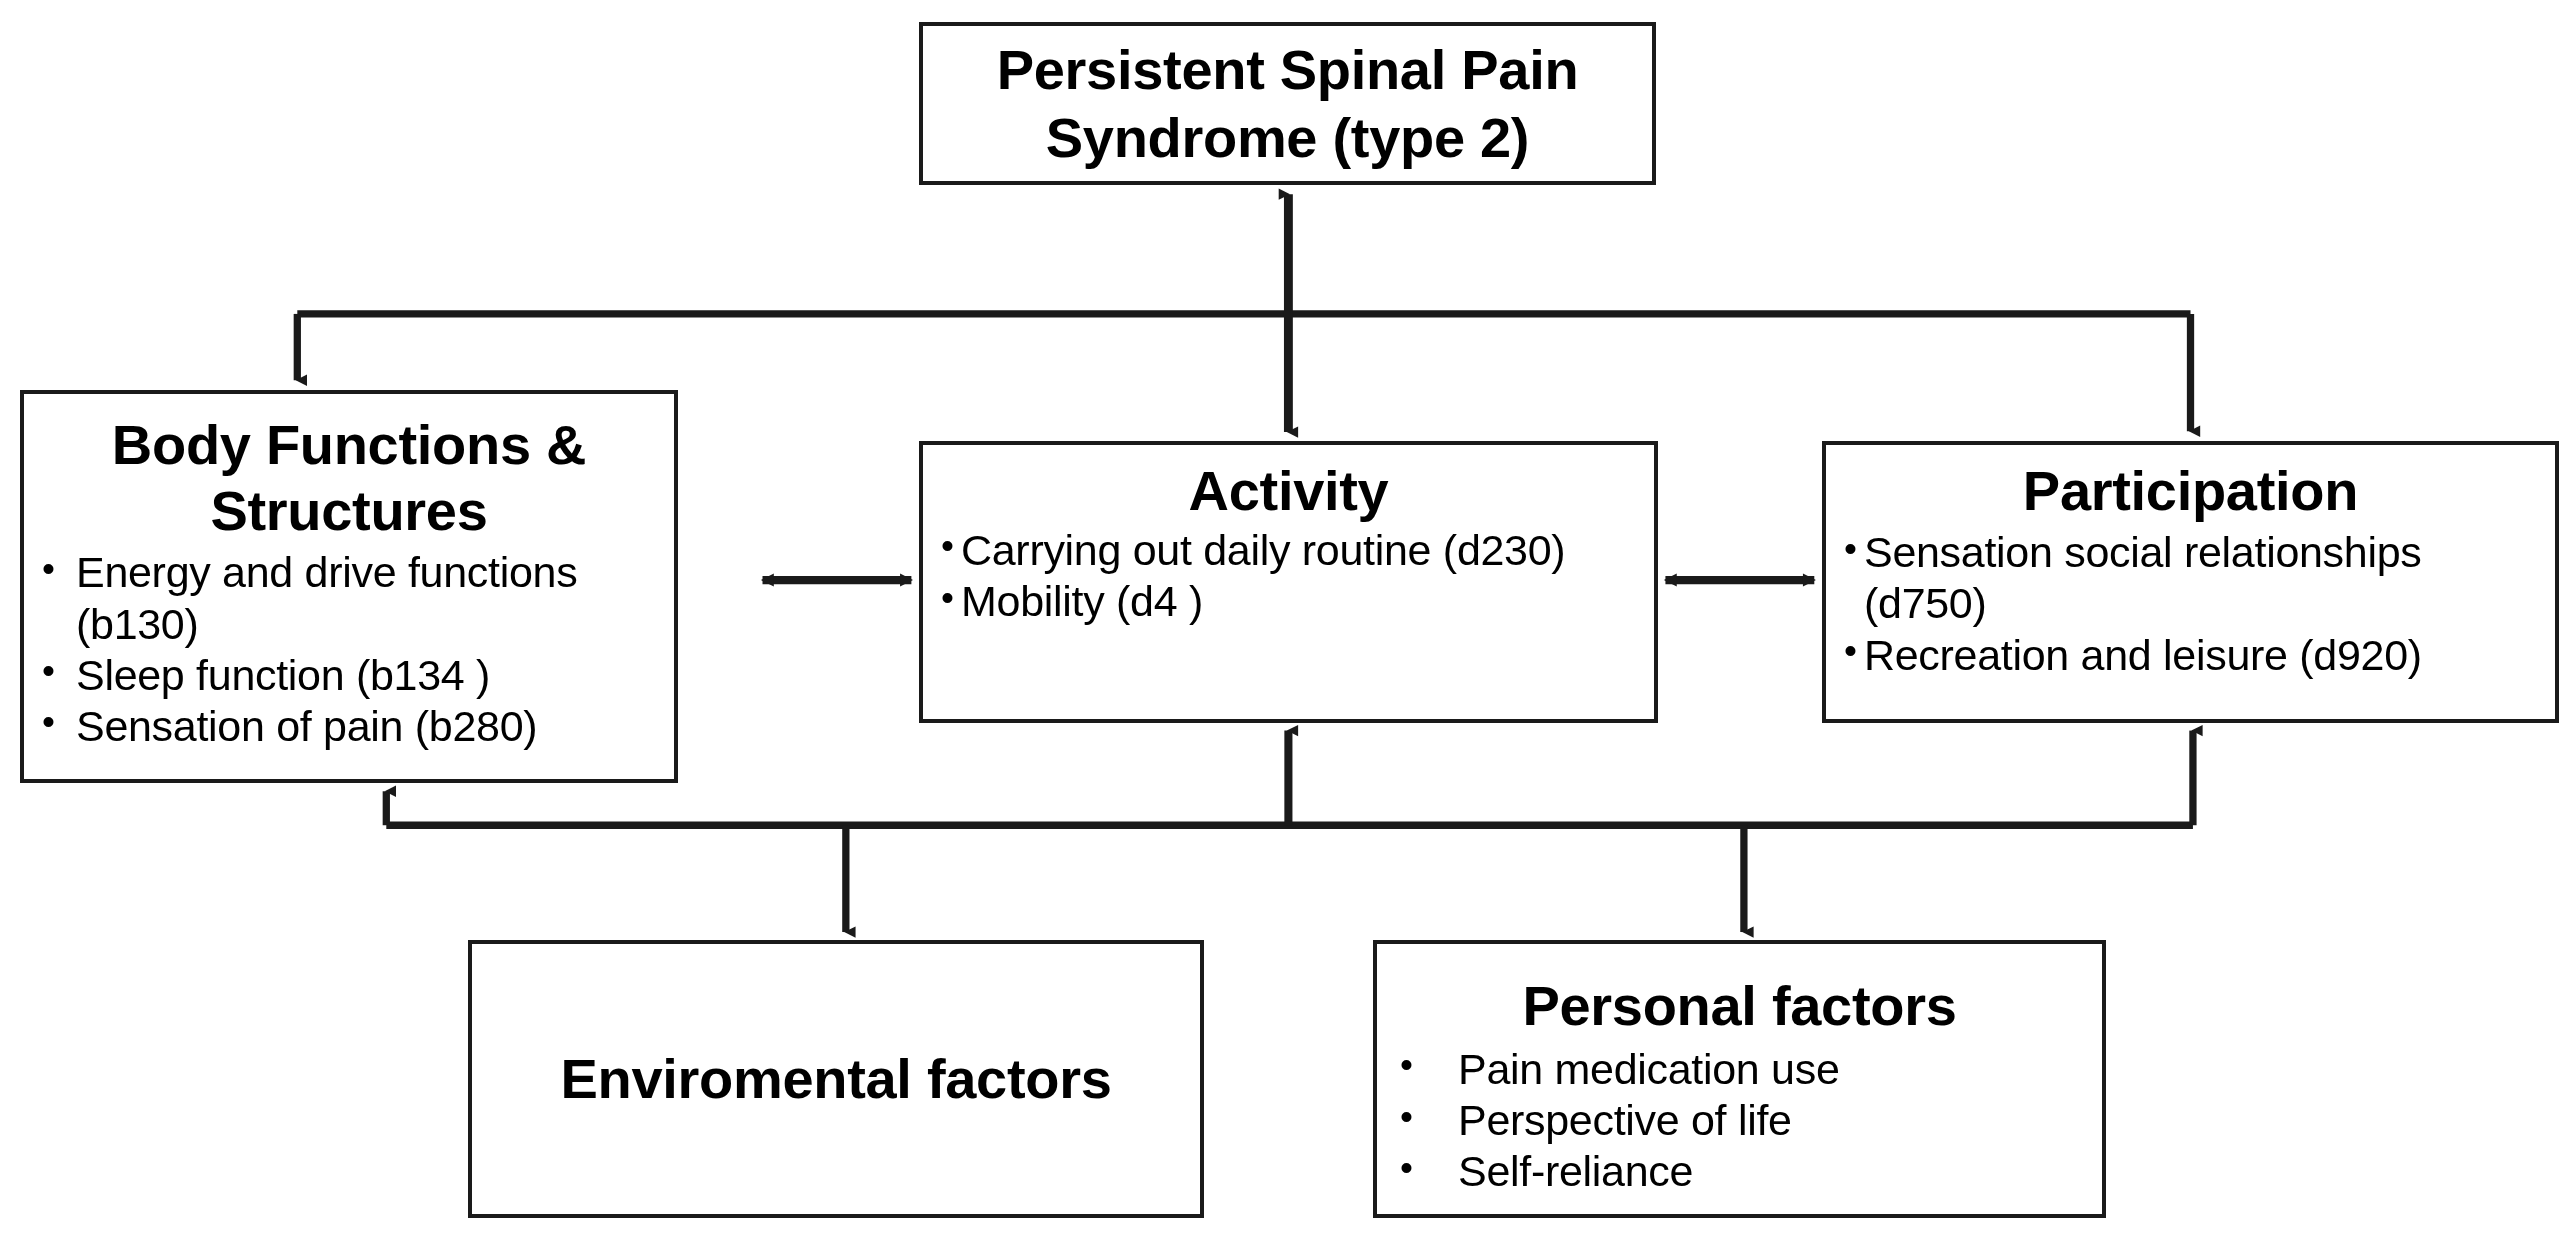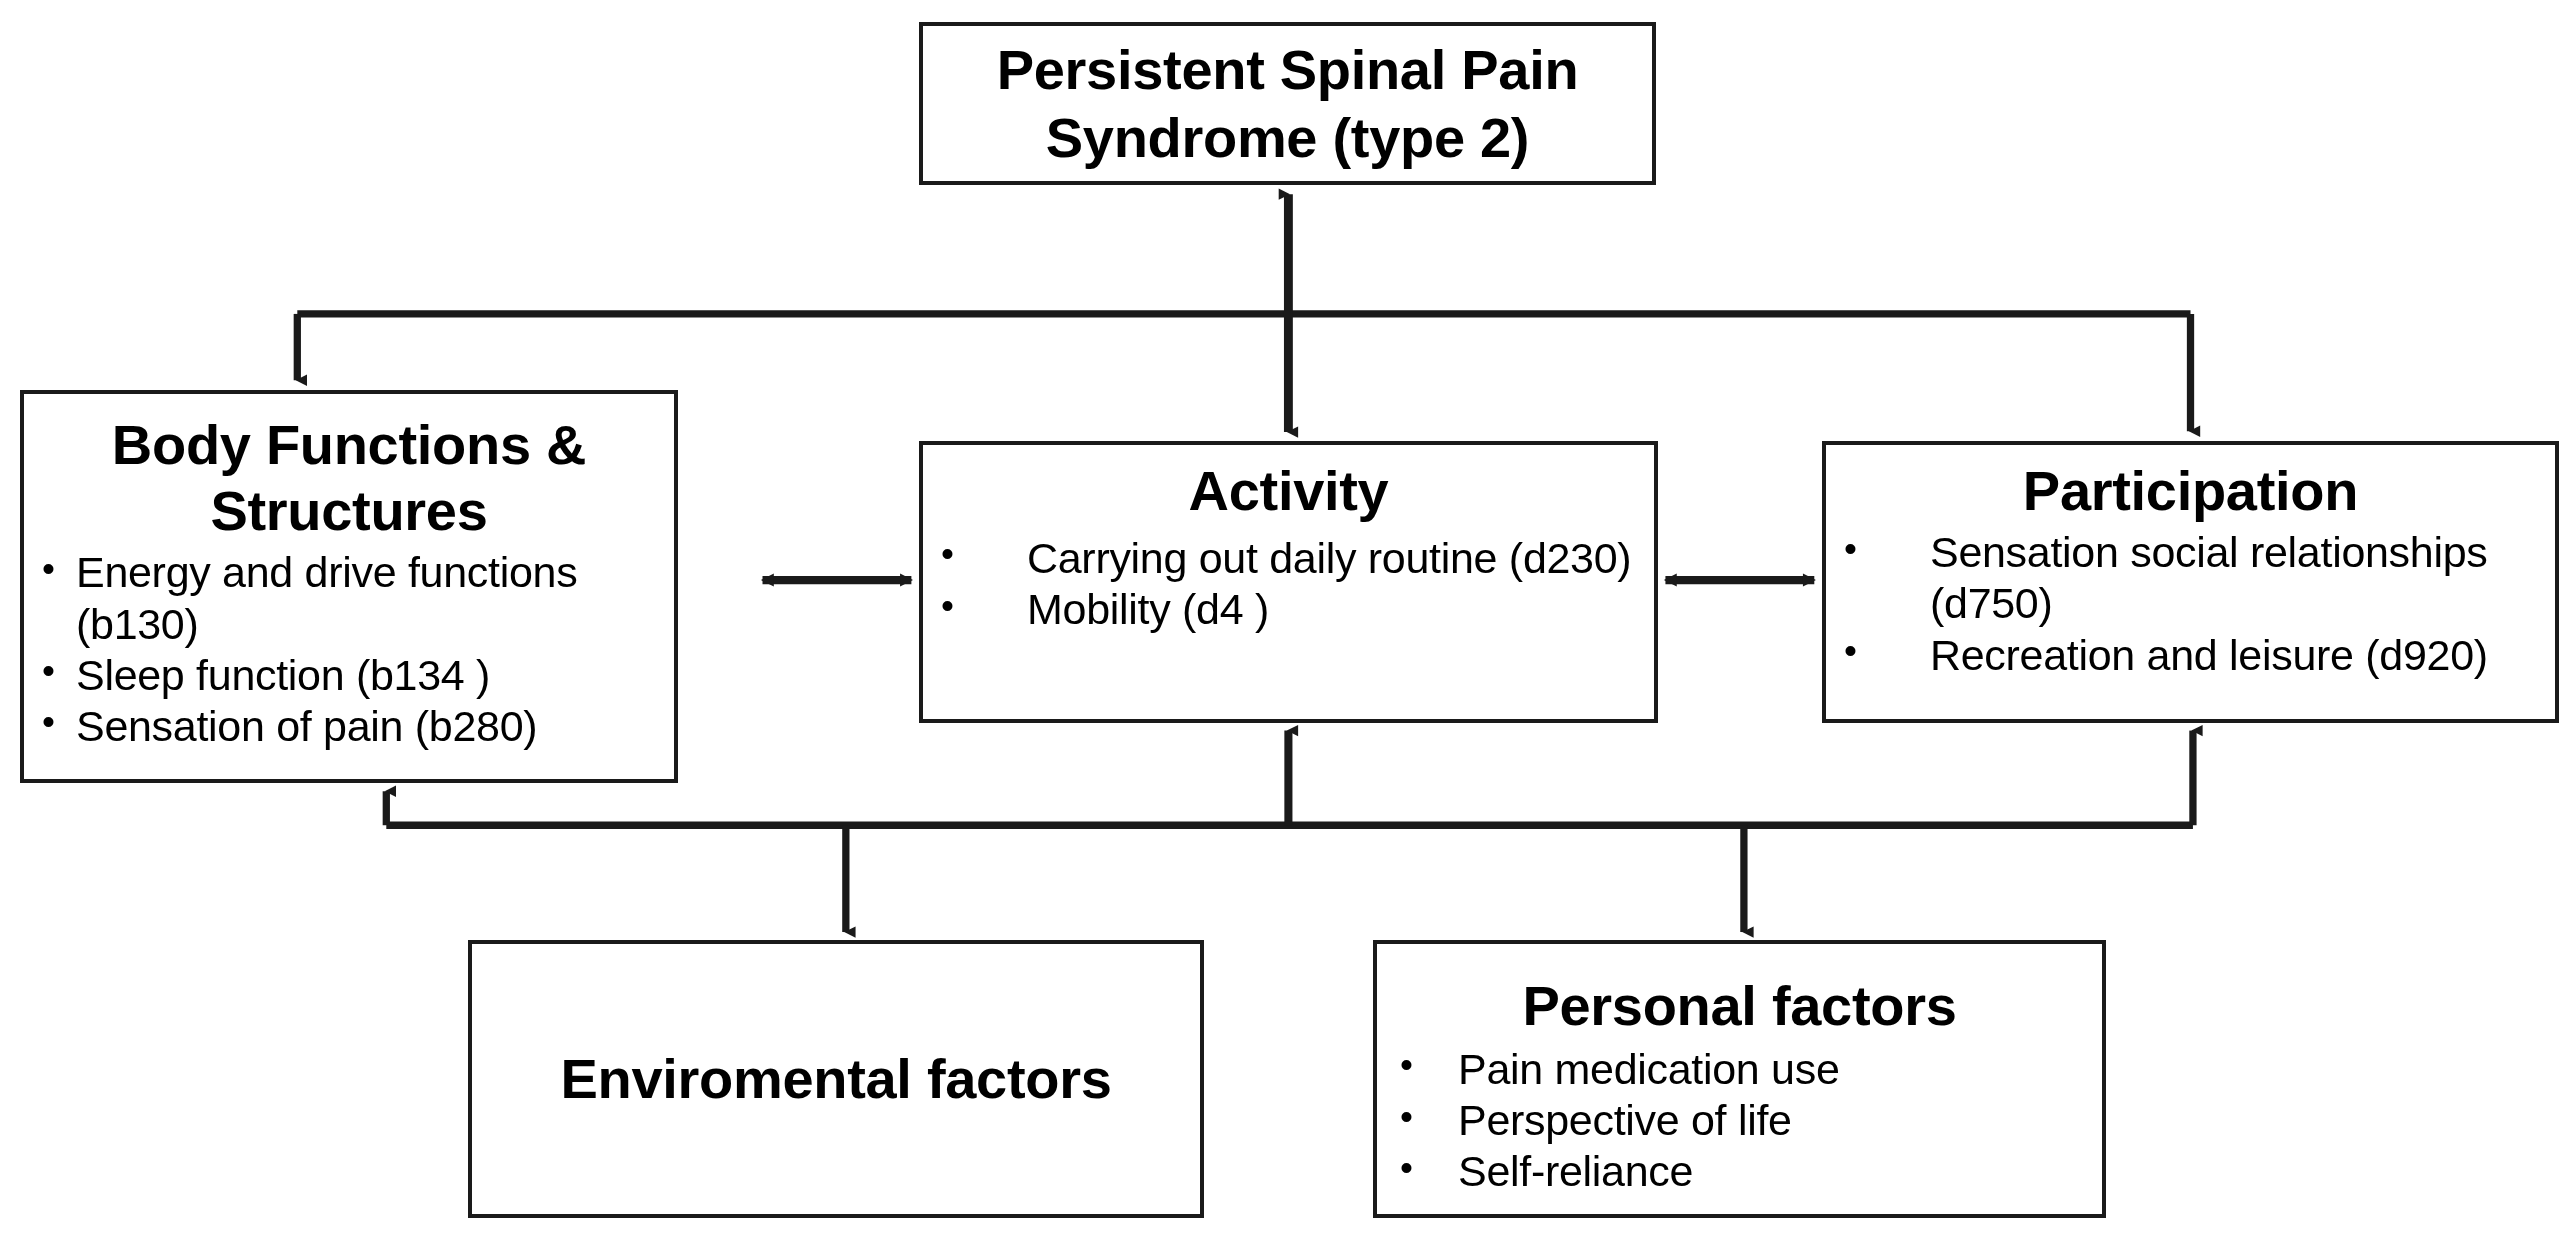--- a/index.html
+++ b/index.html
@@ -47,21 +47,21 @@
   .bullets {
     list-style: none;
     margin: 0;
     padding: 0;
     font-size: 43px;
     line-height: 1.19;
     letter-spacing: -0.3px;
   }
   .bullets li {
     position: relative;
-    padding-left: 104px;
+    padding-left: 38px;
     margin: 0;
   }
   .bullets li::before {
     content: "\2022";
     position: absolute;
     left: 18px;
     top: -1.6px;
     font-size: 37px;
     line-height: 1.23;
   }
@@ -77,21 +77,21 @@
     padding-top: 18px;
   }
   #node-body .node-title { margin-bottom: 3.2px; }
   #node-body .bullets li { padding-left: 52px; }
 
   #node-activity {
     left: 919px; top: 441px; width: 739px; height: 282px;
     justify-content: flex-start;
     padding-top: 13px;
   }
-  #node-activity .node-title { margin-bottom: 9px; }
+  #node-activity .node-title { margin-bottom: 1px; }
 
   #node-participation {
     left: 1822px; top: 441px; width: 737px; height: 282px;
     justify-content: flex-start;
     padding-top: 13px;
   }
   #node-participation .node-title { margin-bottom: 3.2px; }
 
   #node-environmental {
     left: 468px; top: 940px; width: 736px; height: 278px;

